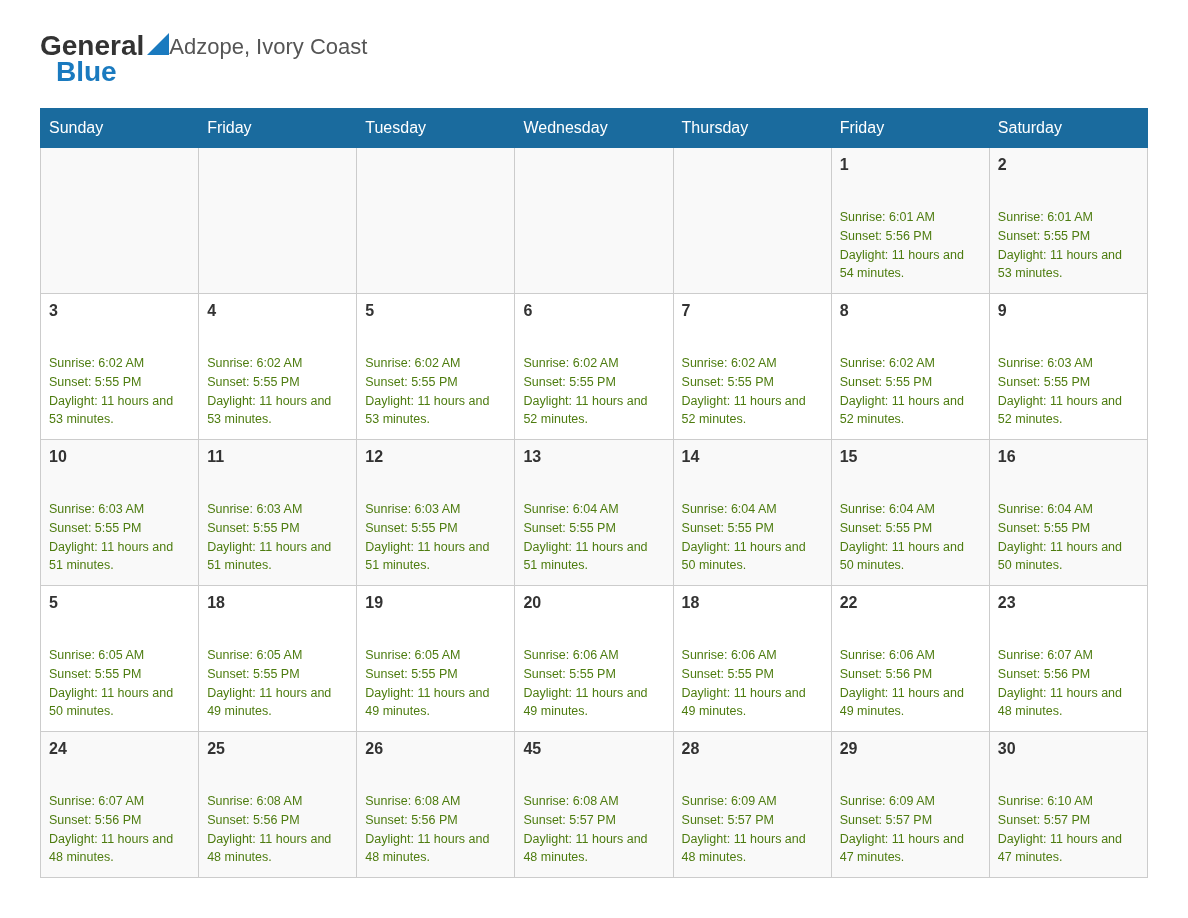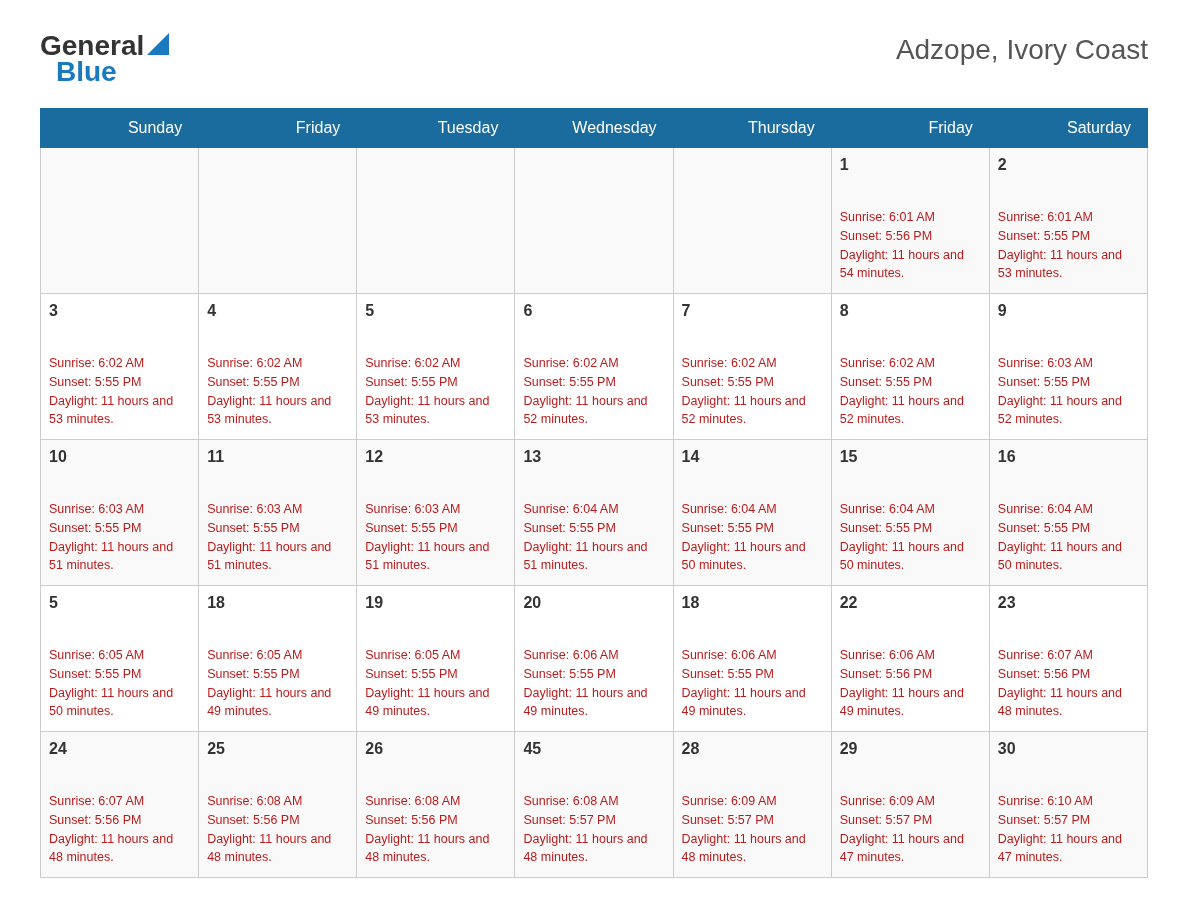--- a/index.html
+++ b/index.html
@@ -5,21 +5,20 @@
     * { box-sizing: border-box; margin: 0; padding: 0; }
     body {
       font-family: Arial, sans-serif;
       background: #fff;
       padding: 30px 40px;
       width: 1188px;
       min-height: 918px;
     }
     .header-area {
       display: flex;
-      justify-content: space-between;
       align-items: flex-start;
       margin-bottom: 20px;
     }
     .logo {
       display: flex;
       align-items: center;
     }
     .logo-text-general {
       font-size: 28px;
       font-weight: bold;
@@ -33,56 +32,56 @@
     .title-area {
       text-align: right;
     }
     .month-title {
       font-size: 52px;
       font-weight: normal;
       color: #222;
       line-height: 1.1;
     }
     .location-title {
-      font-size: 28px;
+      font-size: 22px;
       color: #555;
       margin-top: 4px;
     }
     .calendar-table {
       width: 100%;
       border-collapse: collapse;
       table-layout: fixed;
     }
     .calendar-table thead tr th {
       background-color: #1a6b9e;
       color: #fff;
-      padding: 10px 16px;
+      padding: 10px 8px;
       font-size: 16px;
       font-weight: normal;
-      text-align: right;
+      text-align: left;
       border: 1px solid #1a6b9e;
     }
     .calendar-table tbody tr td {
       vertical-align: top;
       padding: 8px 8px 10px 8px;
       border: 1px solid #ccc;
       font-size: 13px;
       color: #333;
       height: 110px;
     }
     .day-number {
       font-size: 16px;
       font-weight: bold;
       color: #333;
       display: block;
       margin-bottom: 4px;
     }
     .day-info {
       font-size: 12.5px;
-      color: #b91c1c;
+      color: #4d7c0f;
       line-height: 1.5;
       margin-top: 34px;
     }
     tbody tr:nth-child(odd) td {
       background: #f9f9f9;
     }
     tbody tr:nth-child(even) td {
       background: #fff;
     }
     

